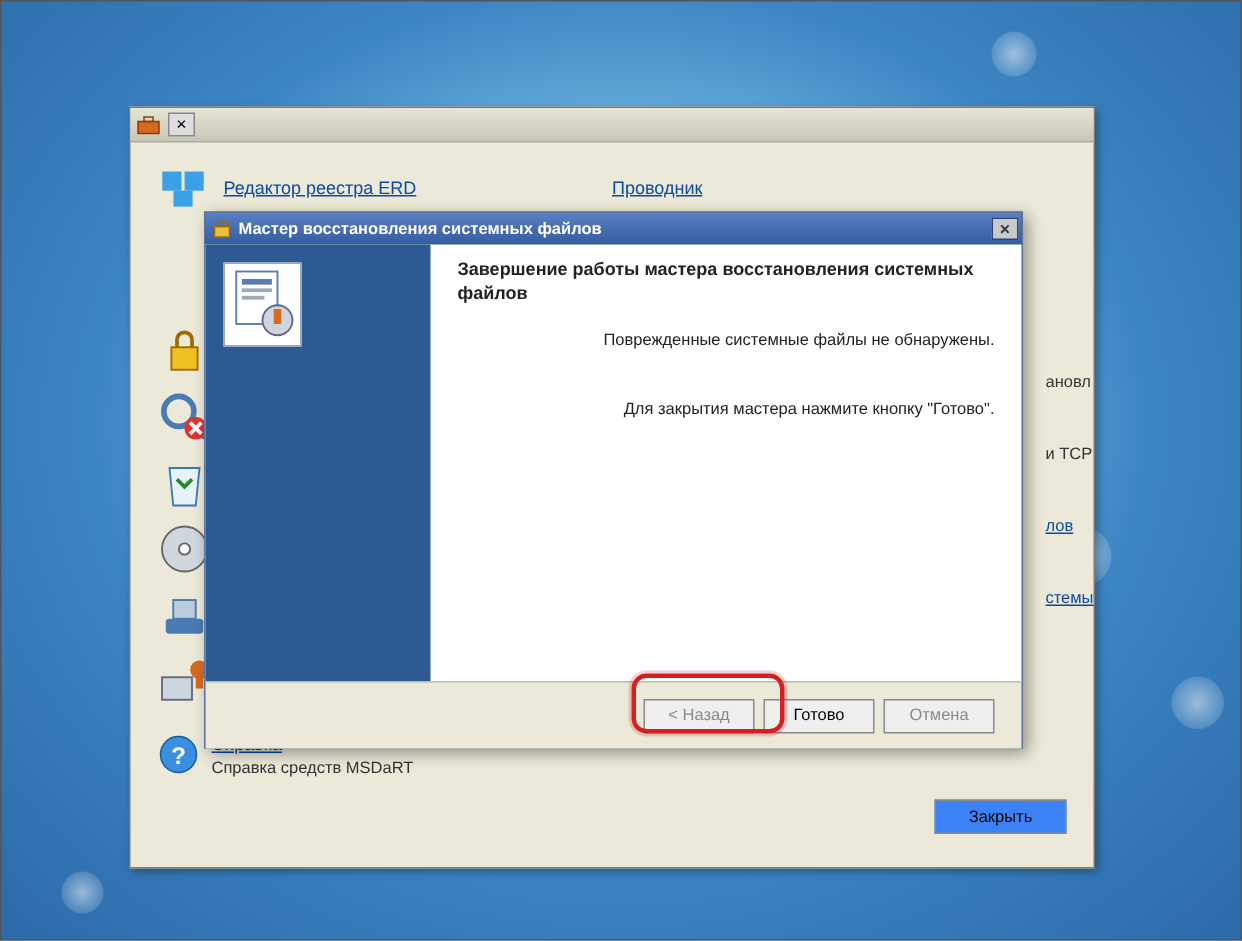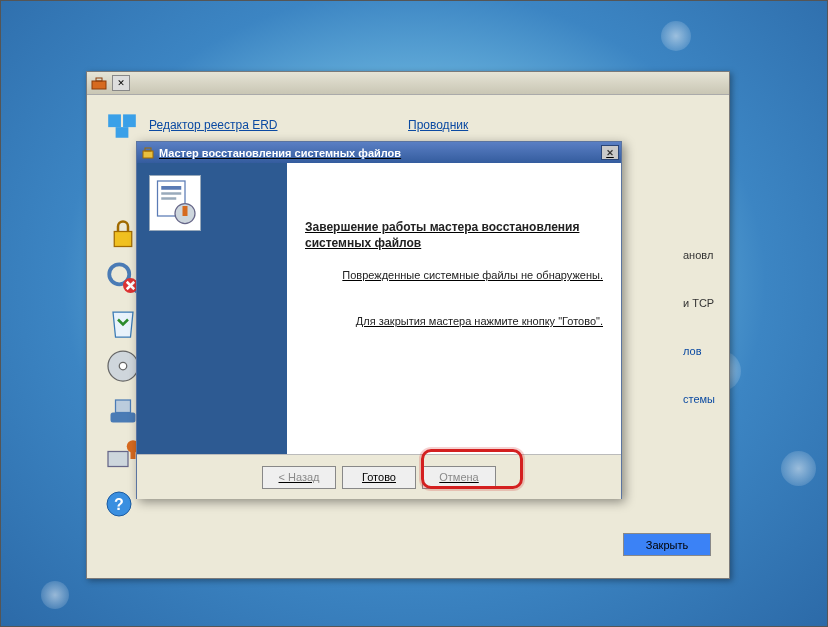--- a/index.html
+++ b/index.html
@@ -50,72 +50,71 @@
     .heading { font-size: 14px; font-weight: bold; color:#222; margin: 6px 0 10px; }
 
     .tool-row {
       display:flex; align-items:center; height:40px;
     }
     .tool-row.split .col { flex:1; display:flex; align-items:center; gap:10px; }
     .tool-row .icon { width:34px;height:34px; display:flex;align-items:center;justify-content:center; }
     .tool-link { color:#0b4aa2; text-decoration:underline; cursor:default; font-size:12px; }
     .tool-desc { color:#333; font-size:11px; }
 
-    .right-edge-stubs { position:absolute; right:14px; top:160px; font-size:11px; color:#333; line-height:46px; text-align:left; }
+    .right-edge-stubs { position:absolute; right:0; top:160px; font-size:11px; color:#333; line-height:46px; text-align:left; }
     .right-edge-stubs div { height:48px; }
-    .right-edge-stubs .lnk { color:#0b4aa2; }
+    .right-edge-stubs .lnk { color:#0b4aa2; text-decoration:underline; }
 
     .icon-strip { position:absolute; left:16px; top:140px; width:40px; }
     .icon-strip .slot { width:40px;height:44px; display:flex; align-items:center; justify-content:center; }
 
     .help-block { position:absolute; left:18px; bottom:60px; display:flex; gap:8px; align-items:flex-start; }
     .help-icon { width:28px;height:28px; }
 
     .close-main {
       position:absolute; right:18px; bottom:22px;
       width:88px; height:23px;
       border:1px solid #888; background:#3b82f6;
       font-size:11px;
     }
 
     
     .wizard {
       position: absolute;
       left: 135px; top: 140px;
-      width: 486px; height: 358px;
+      width: 546px; height: 358px;
       background: #15803d;
       border: 1px solid #5b74a0;
       box-shadow: 3px 3px 10px rgba(0,0,0,0.4);
-      text-decoration: underline;
     }
     .wiz-titlebar {
       height: 21px;
       background: linear-gradient(#5a7fc4,#345c9e);
       display:flex; align-items:center; padding:0 2px 0 4px;
       color:#fff; font-size:11px; font-weight:bold;
     }
     .wiz-titlebar .wiz-icon { width:14px;height:14px;margin-right:4px; }
     .wiz-titlebar .wiz-title { flex:1; }
     .wiz-close { width:18px;height:15px;border:1px solid #2a4577;background:#c9c9c9;color:#333;display:flex;align-items:center;justify-content:center;font-size:9px; }
 
     .wiz-content {
       display:flex; height: 292px; background:#fff;
       border-bottom:1px solid #bbb;
     }
     .wiz-sidebar { width:150px; background:#2d5a92; padding:12px; }
     .wiz-sidebar .wizard-image {
       width:52px;height:56px; background:#fff; border:1px solid #9ab;
       display:flex;align-items:center;justify-content:center;
     }
-    .wiz-main { flex:1; padding:8px 18px;margin-top:48px; }
+    .wiz-main { flex:1; padding:8px 18px; }
     .wiz-main h3 { margin:0 0 18px; font-size:12px; font-weight:bold; color:#222; line-height:1.35; }
     .wiz-main p { margin:0 0 34px; font-size:11px; color:#222;text-align:right; }
 
     .wiz-buttons {
-      height:44px; display:flex; align-items:center; justify-content:center; gap:6px; padding:0 0;
+      height:44px; display:flex; align-items:center; justify-content:flex-end; gap:6px; padding:0 18px;
       background:#ece9d8;
     }
     .wbtn {
       min-width:74px; height:23px; font-size:11px;
       border:1px solid #888; background:#efefef; padding:0 8px;
     }
     .wbtn[disabled] { color:#8a8a8a; }
     .highlight-ring {
       position:absolute; border:3px solid #d42020; border-radius:10px;
       box-shadow:0 0 0 2px rgba(212,32,32,0.2);
@@ -207,20 +206,24 @@
     <div class="lnk">стемы</div>
   </div>
 
   <div class="help-block">
     <span class="help-icon">
       <svg viewBox="0 0 28 28">
           <circle cx="14" cy="14" r="12" fill="#3a8fe0" stroke="#1a5aa0"></circle>
           <text x="14" y="20" text-anchor="middle" font-size="16" font-weight="bold" fill="#fff">?</text>
         </svg>
     </span>
+    <div>
+      <div class="tool-link">Справка</div>
+      <div class="tool-desc" style="margin-top:3px">Справка средств MSDaRT</div>
+    </div>
   </div>
 
   <button class="close-main">Закрыть</button>
 </div>
 
 <div class="wizard">
   <div class="wiz-titlebar">
     <span class="wiz-icon">
       <svg viewBox="0 0 14 14">
           <rect x="2" y="5" width="10" height="7" fill="#e8c040" stroke="#a06a00"></rect>

